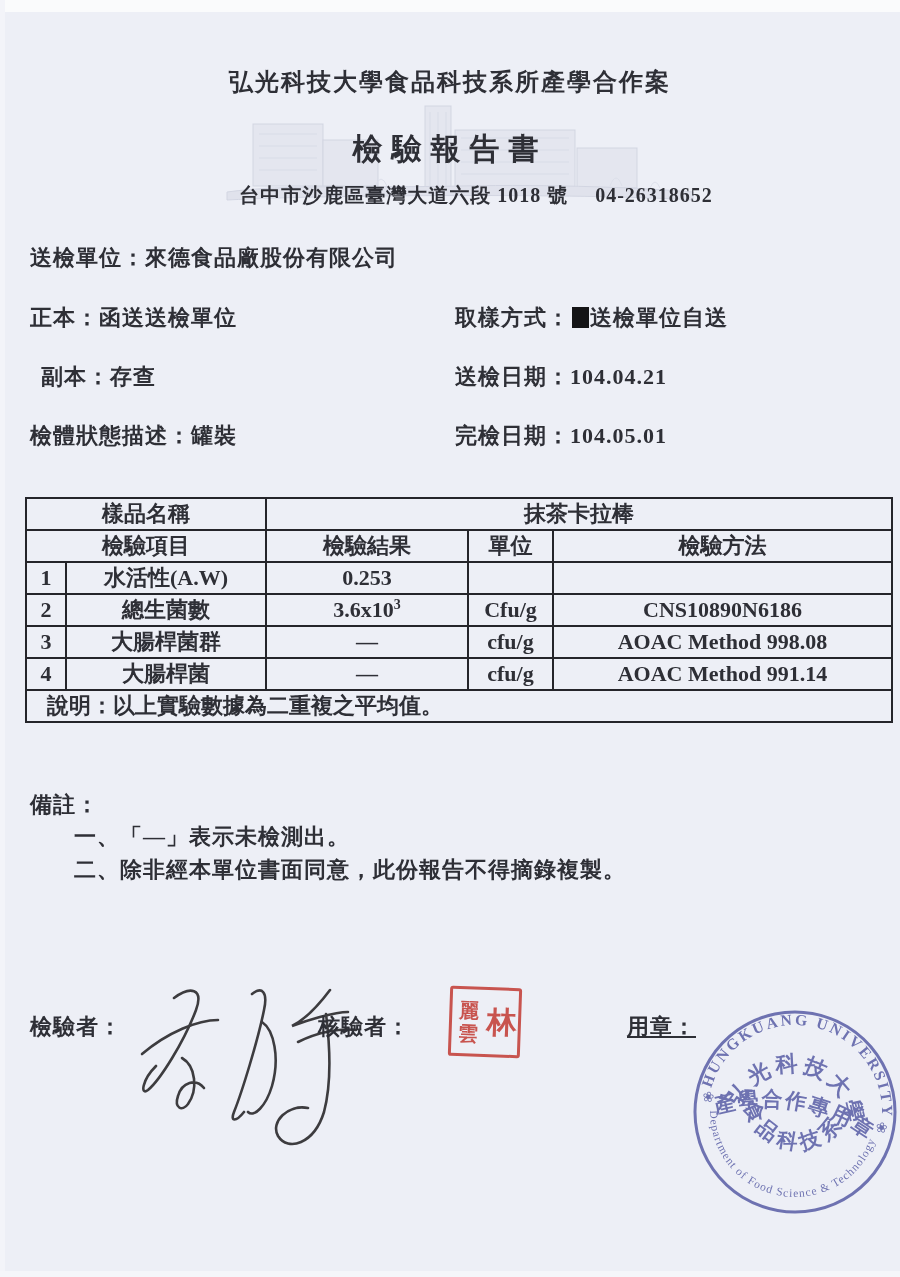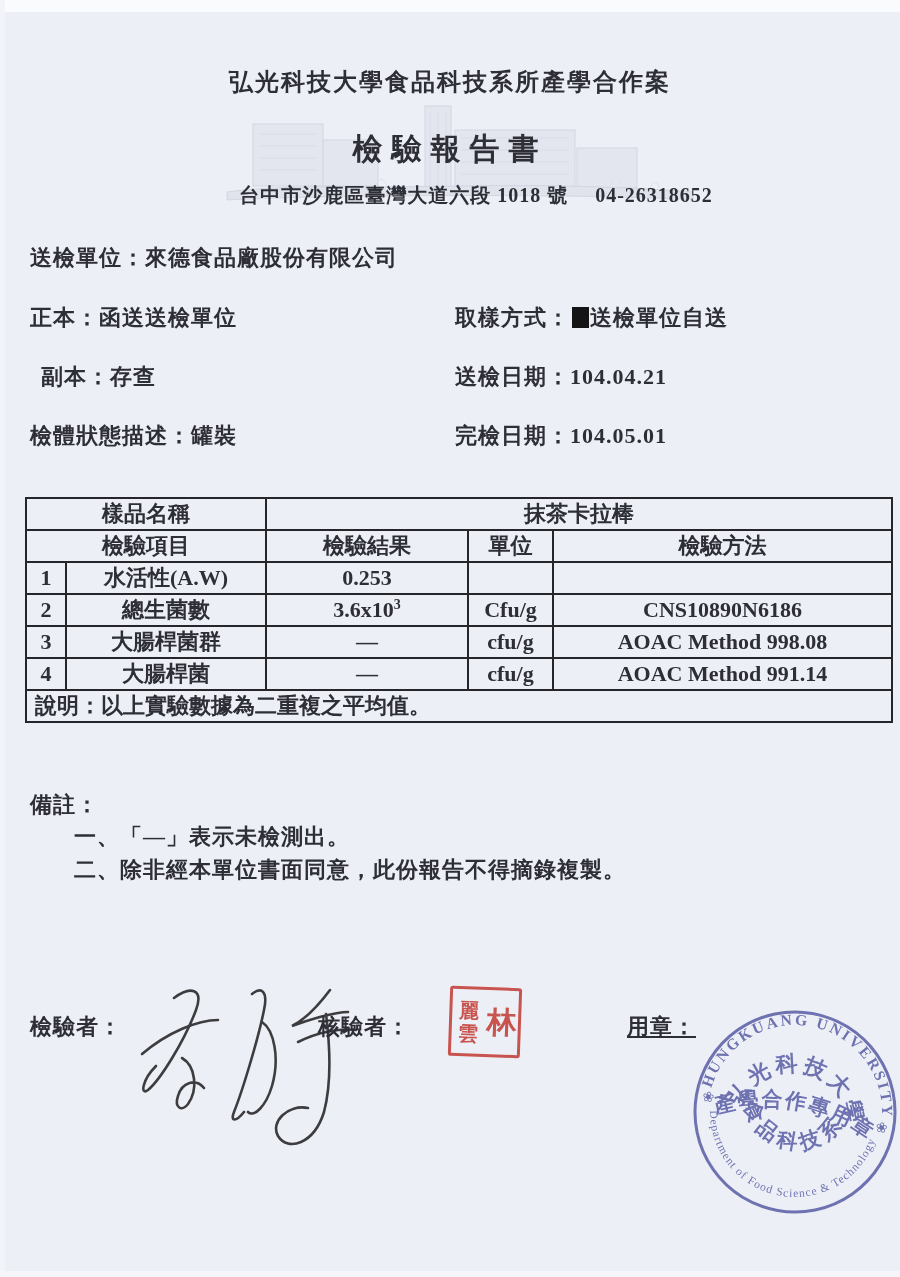--- a/index.html
+++ b/index.html
@@ -35,21 +35,21 @@
   table.results{
     position:absolute;left:25px;top:497px;width:866px;
     border-collapse:collapse;table-layout:fixed;
     background:transparent;
   }
   table.results td{
     border:2px solid #25252a;
     font-size:22px;font-weight:bold;text-align:center;
     height:30px;padding:0 2px;overflow:hidden;white-space:nowrap;
   }
-  table.results td.expl{text-align:left;padding-left:8px;}
+  table.results td.expl{text-align:left;padding-left:20px;}
   table.results sup{font-size:14px;vertical-align:super;line-height:0;}
 
   .notes-title{left:30px;top:790px;font-size:22px;font-weight:bold;}
   .notes{left:30px;top:820px;width:848px;}
   .notes p{margin:0;font-size:22px;font-weight:bold;line-height:33px;text-indent:2em;letter-spacing:1px;}
 
   .f-inspector{left:30px;top:1012px;}
   .f-reviewer{left:318px;top:1012px;}
   .f-seal{left:627px;top:1012px;text-decoration:underline;}
 

